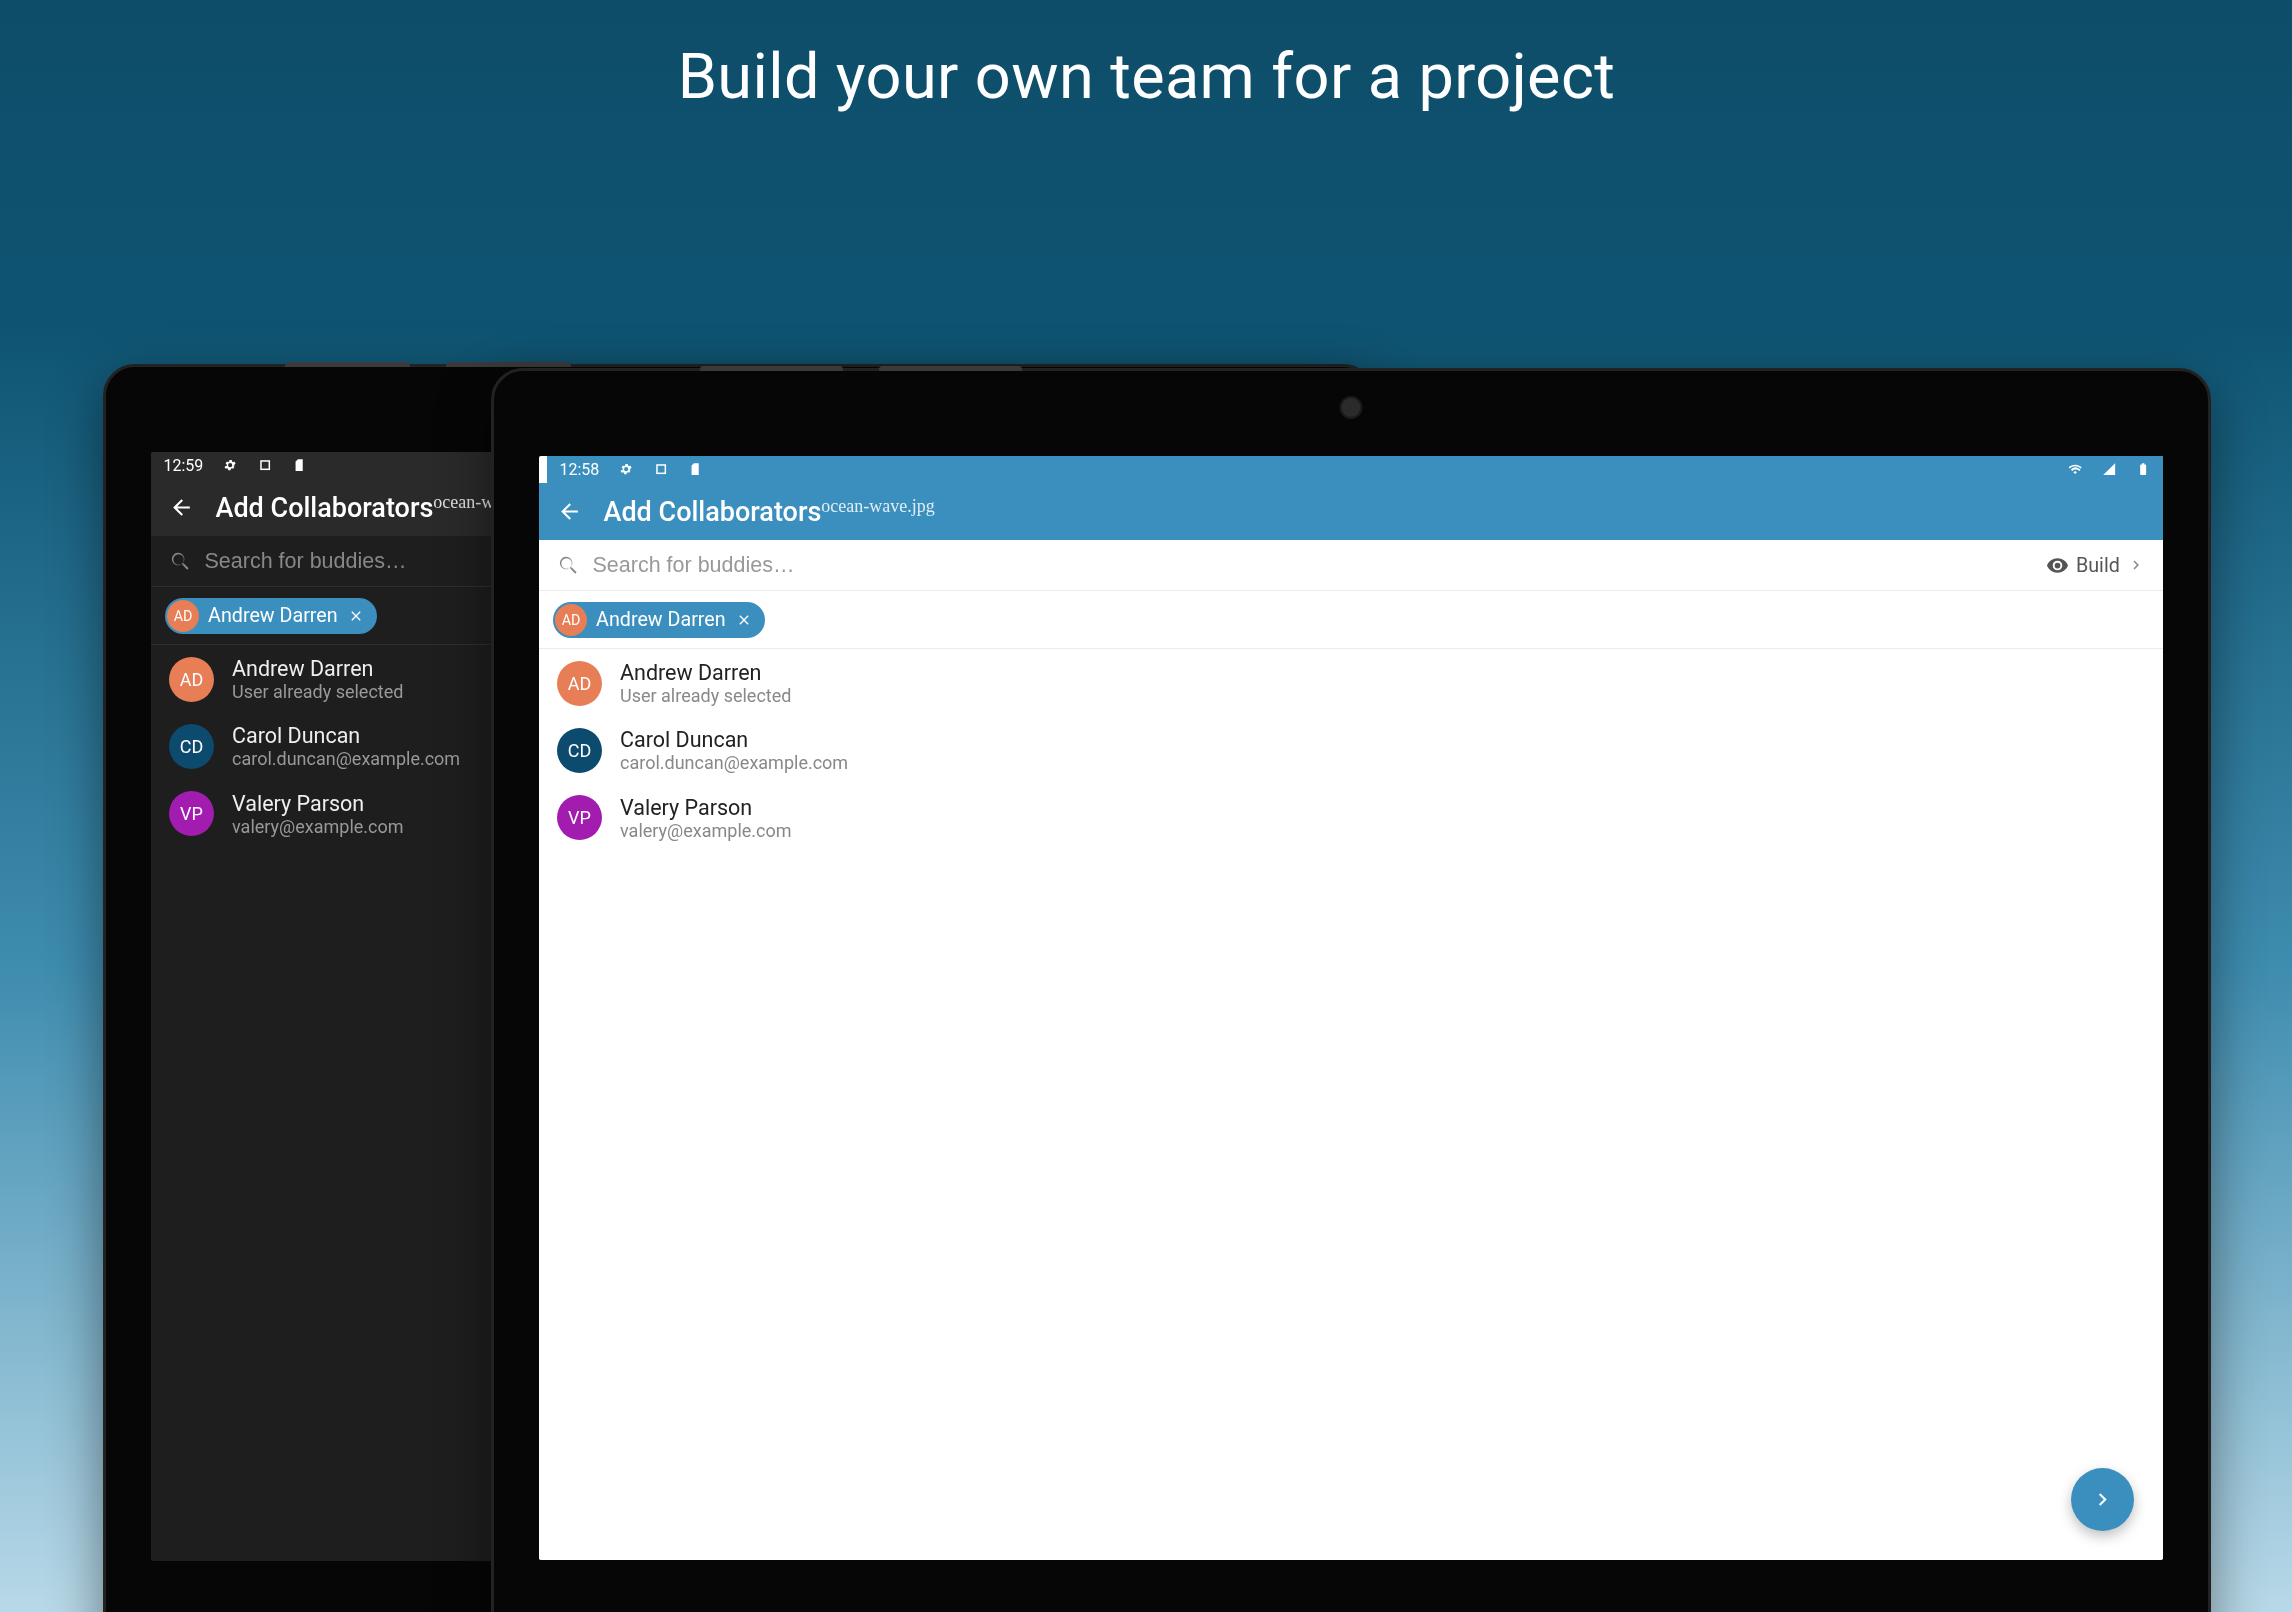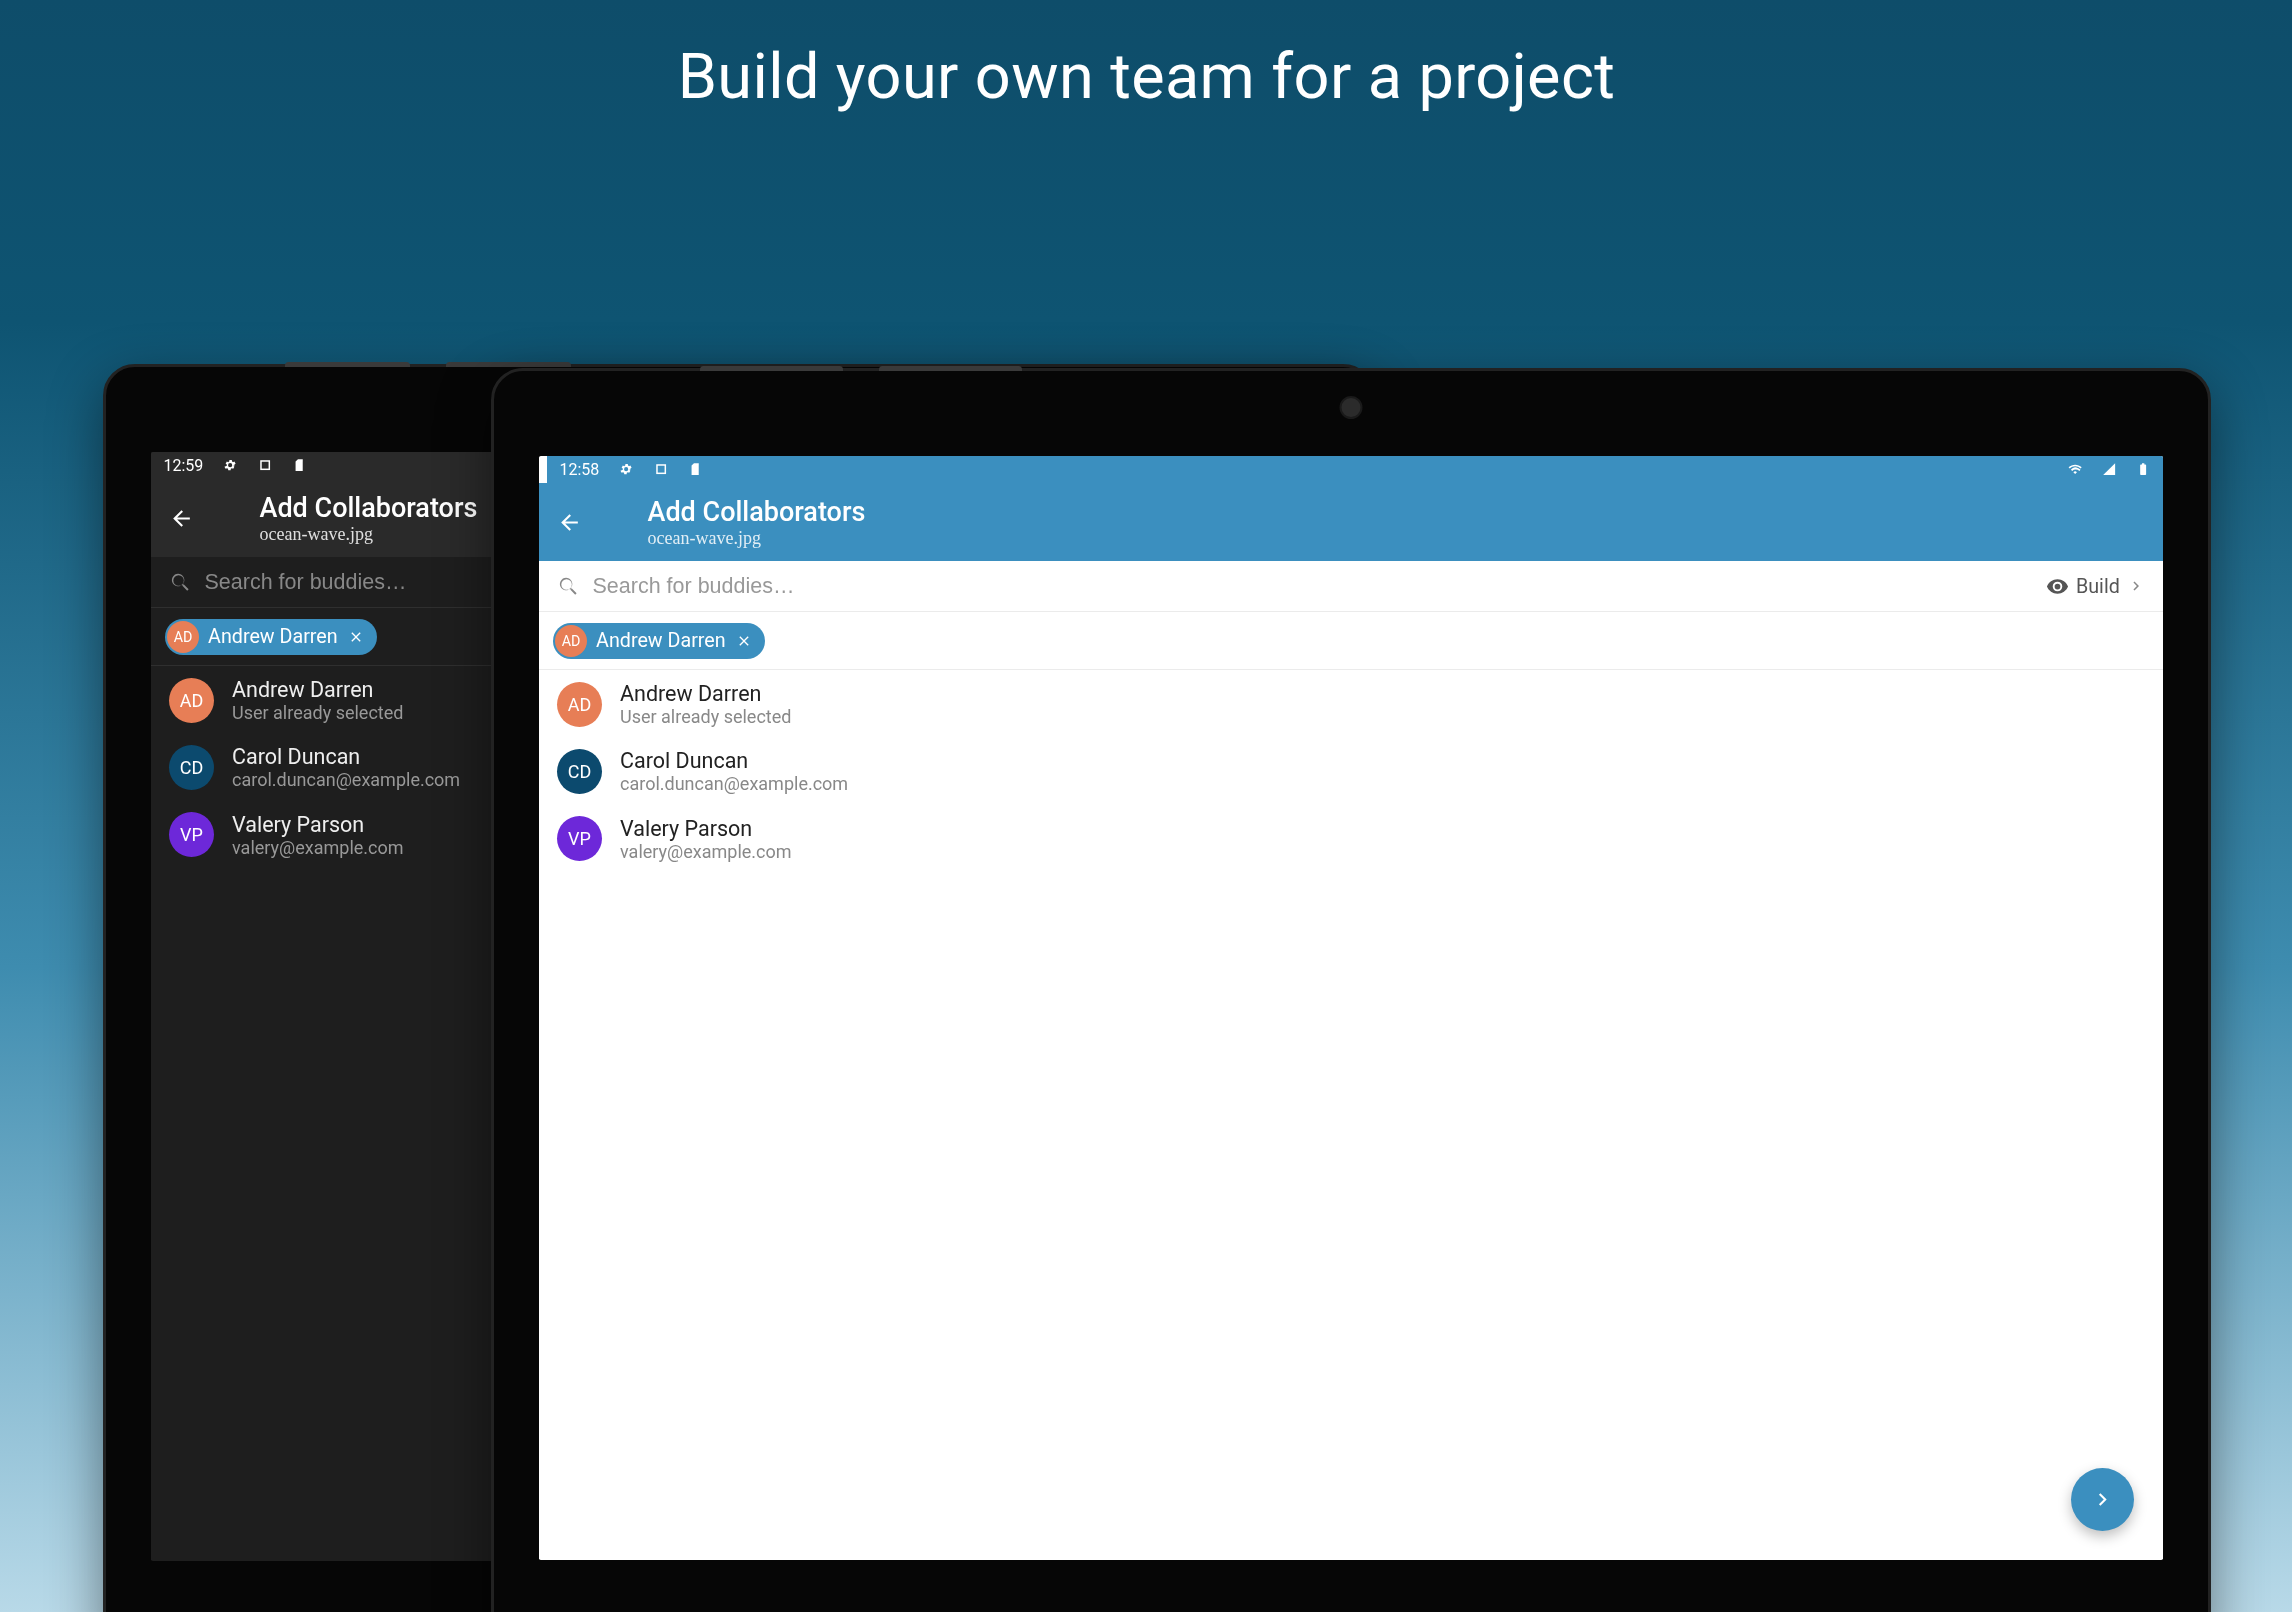--- a/index.html
+++ b/index.html
@@ -85,21 +85,21 @@
 .statusbar .left, .statusbar .right { display: flex; align-items: center; gap: 20px; }
 .stat-icon { width: 14.3px; height: 14.3px; display:inline-block; }
 .appbar {
   display: flex;
   align-items: center;
   padding: 12.5px 18px;
   gap: 21.5px;
 }
 .tablet.front .appbar { background: #3b8fbf; color: #fff; }
 .tablet.back .appbar { background: #2a2a2a; color: #fff; }
-.appbar .titles { display: flex; flex-direction: column; margin-left: 44px; }
+.appbar .titles { display: flex; flex-direction: row; }
 .appbar .h1 { font-size: 27px; font-weight: 500; }
 .appbar .sub { font-size: 18px; opacity: 0.85; font-family: Liberation Serif, serif; }
 .searchrow {
   display: flex;
   align-items: center;
   padding: 12.5px 18px;
   border-bottom: 0.9px solid rgba(0,0,0,0.08);
   gap: 12.5px;
 }
 .tablet.back .searchrow { border-bottom: 0.9px solid rgba(255,255,255,0.08); }
@@ -162,21 +162,21 @@
 .avatar {
   width: 45px; height: 45px;
   border-radius: 50%;
   color: #fff;
   display: flex; align-items: center; justify-content: center;
   font-size: 18px;
   flex-shrink: 0;
 }
 .av-ad { background: #e77e56; }
 .av-cd { background: #0c4a6e; }
-.av-vp { background: #6d28d9; }
+.av-vp { background: #a21caf; }
 .rowtxt { display:flex; flex-direction:column; }
 .rowtxt .n { font-size: 21.5px; color: #222; }
 .rowtxt .s { font-size: 18px; color: #888; }
 .rowtxt .s.it { }
 .tablet.back .rowtxt .n { color: #eee; }
 .tablet.back .rowtxt .s { color: #999; }
 .fab {
   position: absolute;
   right: 29px;
   bottom: 29px;

